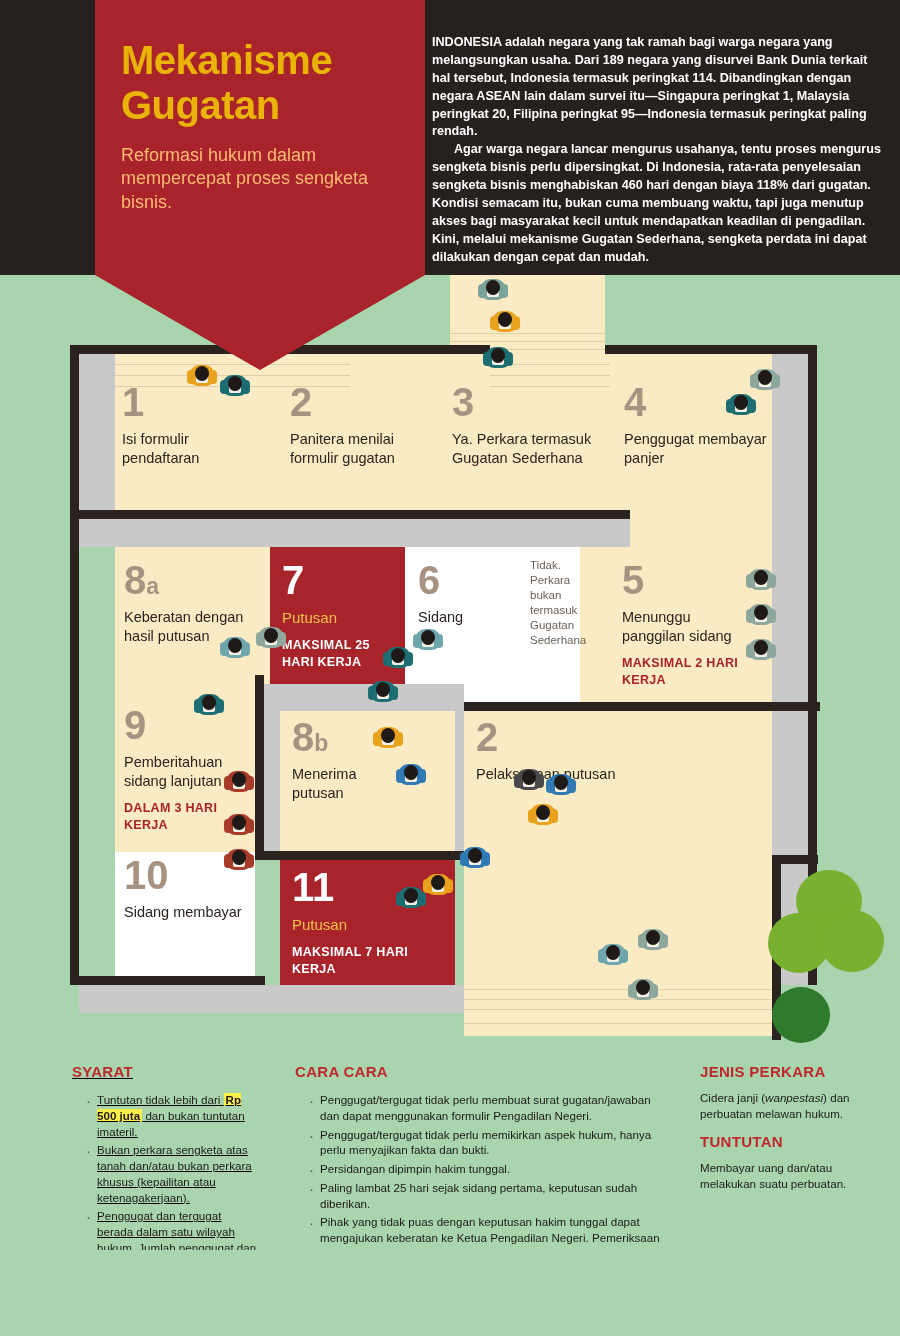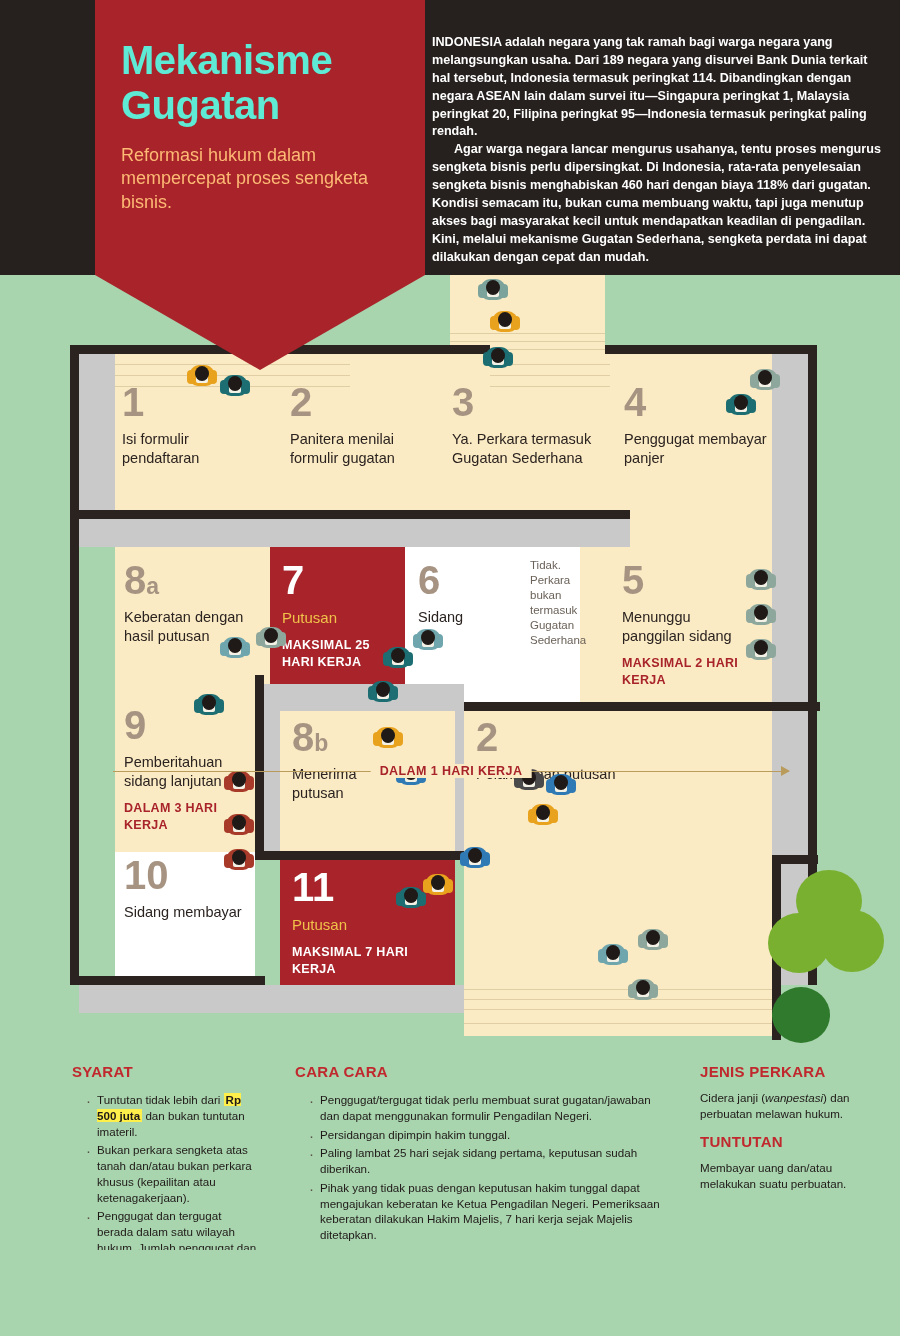--- a/index.html
+++ b/index.html
@@ -13,21 +13,21 @@
   .stage{position:absolute;left:0;top:0;width:900px;height:1336px;}
 
   
   #header{position:absolute;left:0;top:0;width:900px;height:275px;background:#26201e;z-index:5;}
   #title-panel{
     position:absolute;left:95px;top:0;width:330px;height:275px;
     background:#a8232a;
   }
   #title-panel h1{
     margin:0;padding:38px 0 0 26px;
-    color:#5eead4;font-size:40px;line-height:1.12;font-weight:bold;
+    color:#eab308;font-size:40px;line-height:1.12;font-weight:bold;
     letter-spacing:-0.5px;
   }
   #title-panel .subtitle{
     margin:0;padding:16px 28px 0 26px;
     color:#fdba74;font-size:18px;line-height:1.32;
   }
   
   #title-arrow{
     position:absolute;left:95px;top:275px;
     width:0;height:0;
@@ -209,25 +209,20 @@
       <div class="num"><span>3</span></div>
       <div class="lbl">Ya. Perkara termasuk Gugatan Sederhana</div>
     </div>
     <div class="step" style="left:624px;top:107px;width:150px;">
       <div class="num"><span>4</span></div>
       <div class="lbl">Penggugat membayar panjer</div>
     </div>
 
     <div id="tidak-note">Tidak. Perkara bukan termasuk Gugatan Sederhana</div>
 
-    <div id="timeband">
-      <div class="rule"></div>
-      <div class="tip"></div>
-      <div class="cap">DALAM 1 HARI KERJA</div>
-    </div>
 
     <div class="step" style="left:124px;top:285px;width:125px;">
       <div class="num"><span>8</span><span class="sub">a</span></div>
       <div class="lbl">Keberatan dengan hasil putusan</div>
     </div>
     <div class="step on-red" style="left:282px;top:285px;width:118px;">
       <div class="num"><span>7</span></div>
       <div class="lbl">Putusan</div>
       <div class="note">MAKSIMAL 25 HARI KERJA</div>
     </div>
@@ -484,33 +479,34 @@
       </div>
 
     <div class="tree l" style="left:796px;top:595px;width:66px;height:62px;"></div>
     <div class="tree l" style="left:768px;top:638px;width:62px;height:60px;"></div>
     <div class="tree l" style="left:820px;top:635px;width:64px;height:62px;"></div>
     <div class="tree d" style="left:772px;top:712px;width:58px;height:56px;"></div>
   </div>
 
   <div id="info">
 
-    <div class="col" style="left:72px;top:18px;width:200px;">
+    <div class="col" style="left:72px;top:18px;width:200px;text-decoration:underline;">
       <h3>SYARAT</h3>
       <ul>
         <li>Tuntutan tidak lebih dari <span class="hl">Rp 500 juta</span> dan bukan tuntutan imateril.</li>
         <li>Bukan perkara sengketa atas tanah dan/atau bukan perkara khusus (kepailitan atau ketenagakerjaan).</li>
         <li>Penggugat dan tergugat berada dalam satu wilayah hukum. Jumlah penggugat dan tergugat maksimal 2 orang untuk tiap pihak yang memiliki kepentingan hukum yang sama.</li>
       </ul>
     </div>
 
     <div class="col" style="left:295px;top:18px;width:380px;">
       <h3>CARA CARA</h3>
       <ul>
         <li>Penggugat/tergugat tidak perlu membuat surat gugatan/jawaban dan dapat menggunakan formulir Pengadilan Negeri.</li>
+        <li>Penggugat/tergugat tidak perlu memikirkan aspek hukum, hanya perlu menyajikan fakta dan bukti.</li>
         <li>Persidangan dipimpin hakim tunggal.</li>
         <li>Paling lambat 25 hari sejak sidang pertama, keputusan sudah diberikan.</li>
         <li>Pihak yang tidak puas dengan keputusan hakim tunggal dapat mengajukan keberatan ke Ketua Pengadilan Negeri. Pemeriksaan keberatan dilakukan Hakim Majelis, 7 hari kerja sejak Majelis ditetapkan.</li>
         <li>Putusan yang diberikan Majelis mengenai keberatan adalah final dan mengikat.</li>
       </ul>
     </div>
 
     <div class="col" style="left:700px;top:88px;width:160px;">
       <h3>TUNTUTAN</h3>
       <p>Membayar uang dan/atau melakukan suatu perbuatan.</p>

